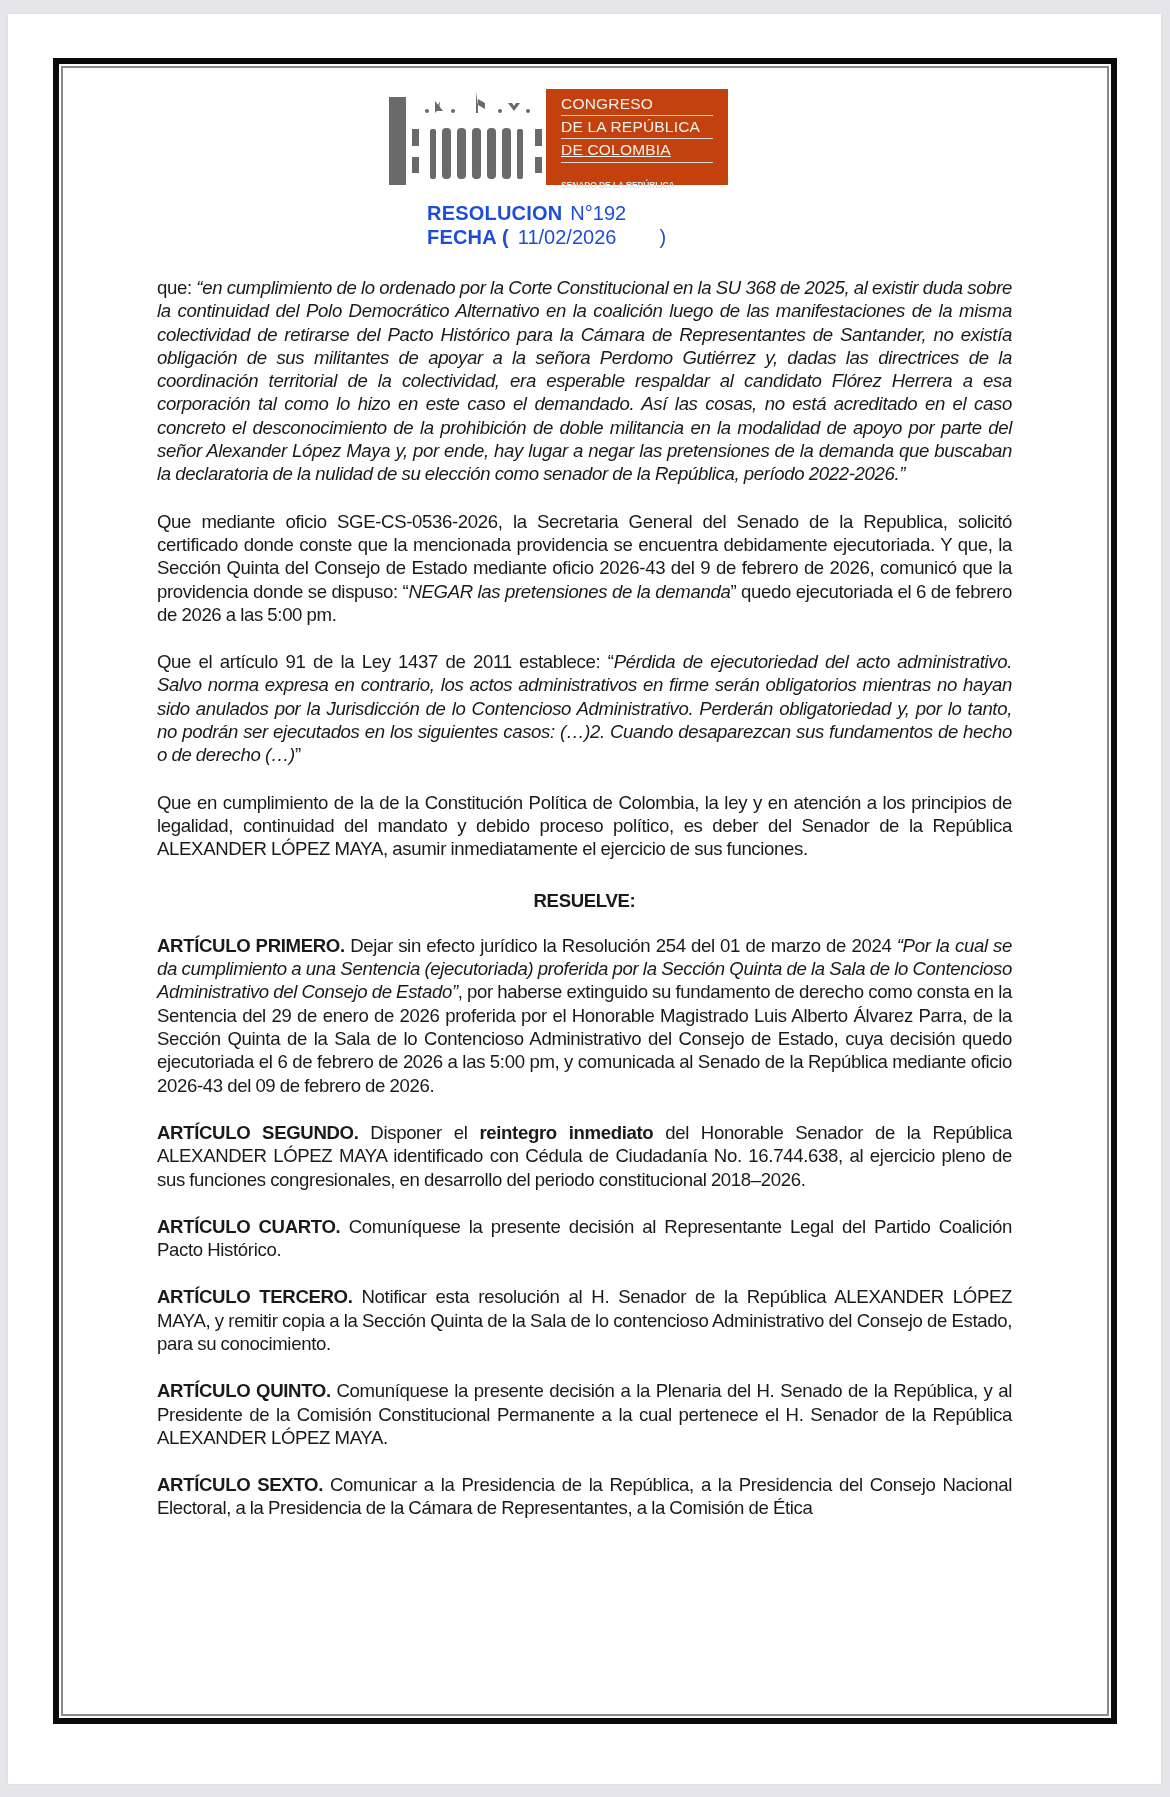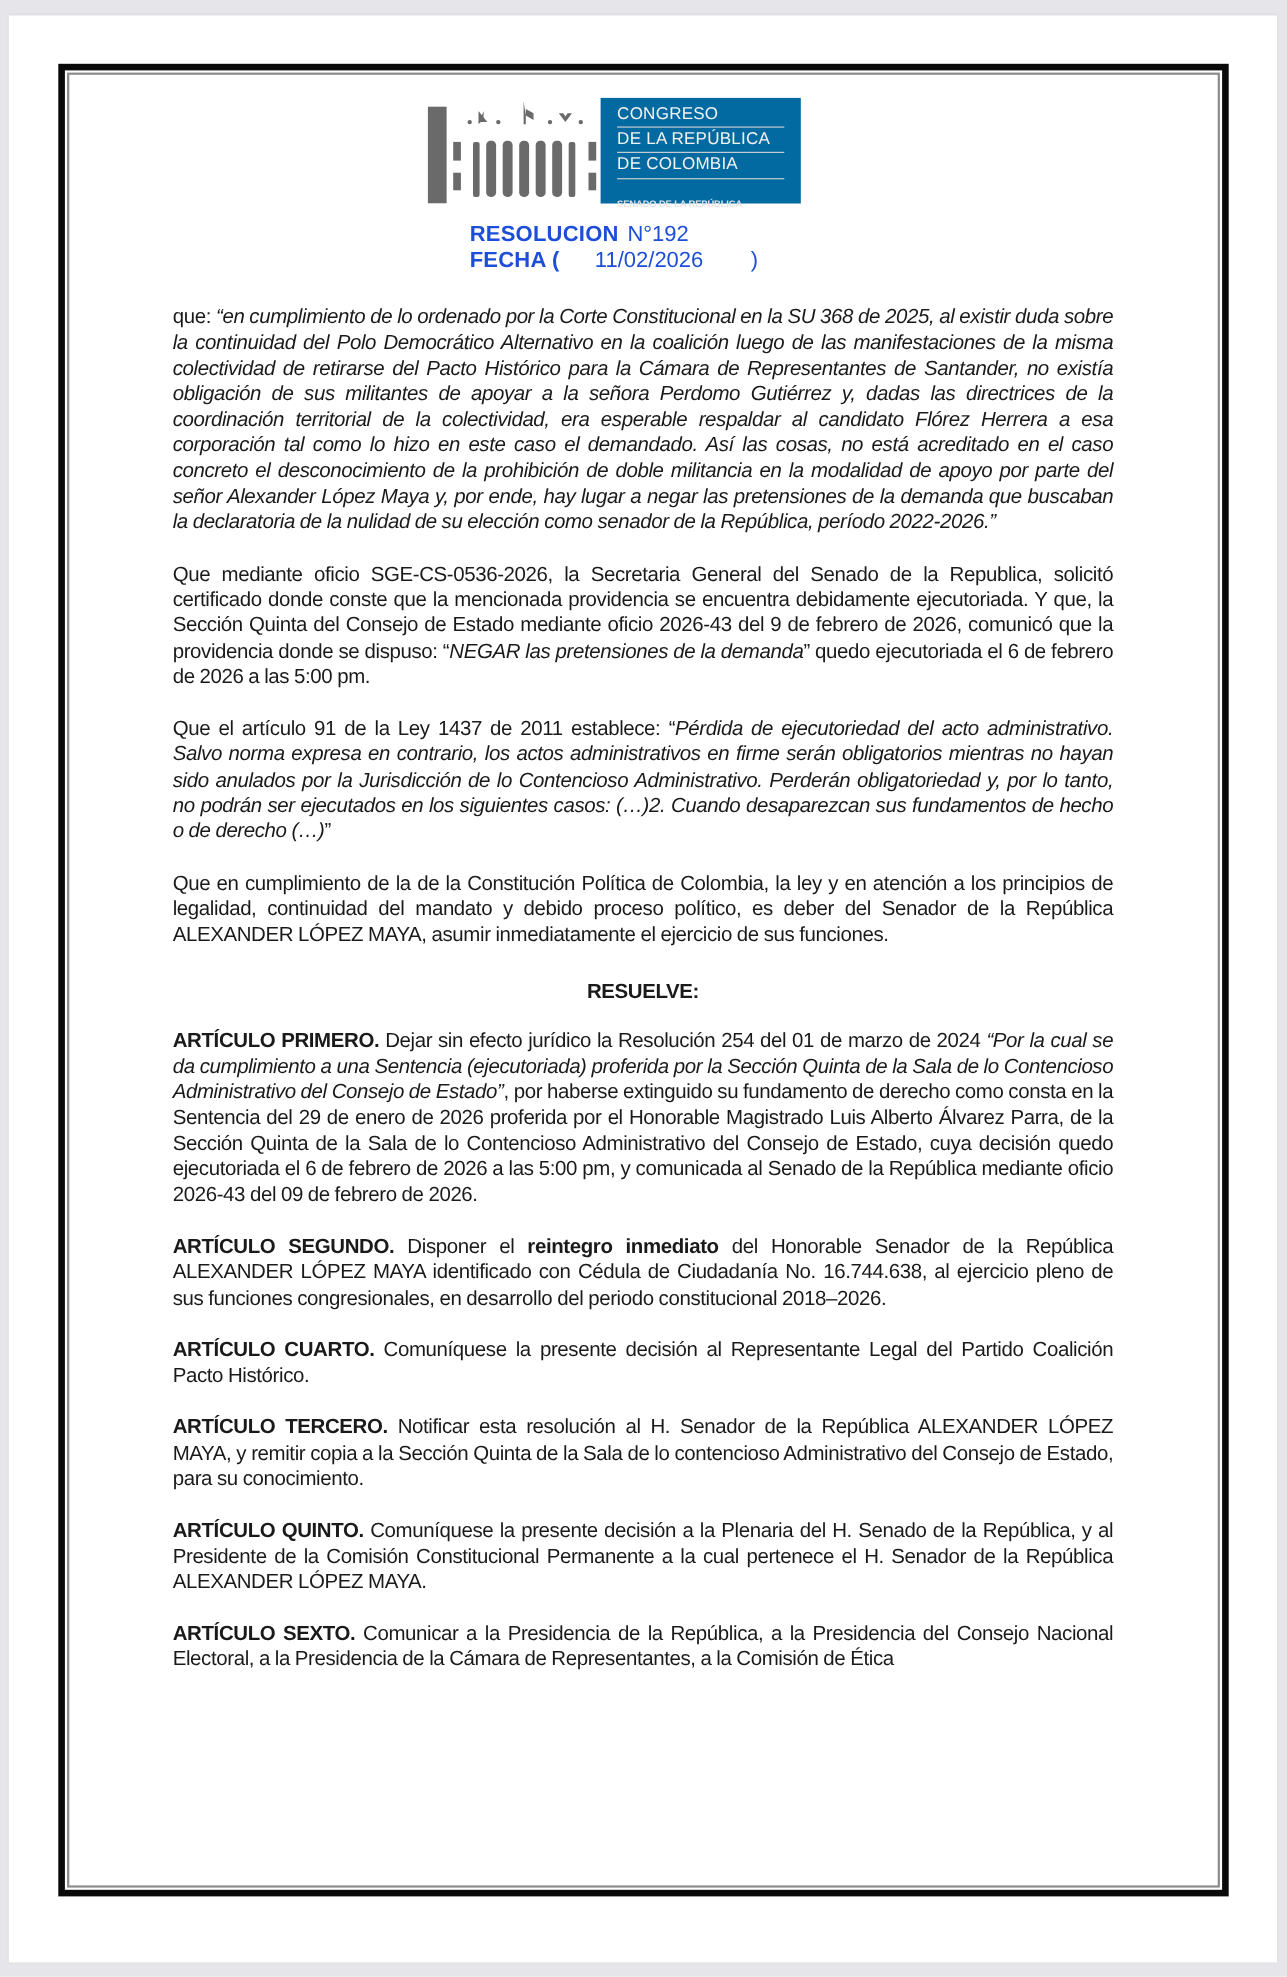--- a/index.html
+++ b/index.html
@@ -48,21 +48,21 @@
     width: 343px;
     height: 96px;
   }
   .logo svg { display: block; }
   .logo-box {
     position: absolute;
     left: 161px;
     top: 0;
     width: 182px;
     height: 96px;
-    background: #0369a1;
+    background: #c2410c;
     color: #f2f2f2;
   }
   .logo-line {
     position: absolute;
     left: 15px;
     font-size: 15.5px;
     letter-spacing: 0.2px;
     line-height: 18px;
     white-space: nowrap;
   }
@@ -89,21 +89,21 @@
     position: absolute;
     left: 427px;
     top: 201px;
     font-size: 20px;
     color: #1d4ed8;
     line-height: 24px;
   }
   .heading .row { white-space: nowrap; }
   .heading b { font-weight: bold; letter-spacing: 0.2px; }
   .heading .num { font-weight: normal; margin-left: 8px; }
-  .heading .fecha-date { display: inline-block; margin-left: 32px; font-weight: normal; }
+  .heading .fecha-date { display: inline-block; margin-left: 9px; font-weight: normal; }
   .heading .fecha-close { display: inline-block; margin-left: 43px; font-weight: normal; }
 
   
   .body-text {
     position: absolute;
     left: 157px;
     top: 276px;
     width: 855px;
     font-size: 18.6px;
     line-height: 23.3px;
@@ -162,21 +162,21 @@
       <circle cx="115" cy="22" r="2"></circle>
       <path d="M123 14 L129 22 L135 14 L131 14 L129 17 L127 14 Z"></path>
       <circle cx="143" cy="22" r="2"></circle>
     </g>
   </svg>
   <div class="logo-box">
     <div class="logo-line" style="top:6px;">CONGRESO</div>
     <div class="logo-rule" style="top:26px;"></div>
     <div class="logo-line" style="top:29px;">DE LA REPÚBLICA</div>
     <div class="logo-rule" style="top:49px;"></div>
-    <div class="logo-line" style="top:52px;">DE COLOMBIA</div>
+    <div class="logo-line" style="top:52px;text-decoration:underline;">DE COLOMBIA</div>
     <div class="logo-rule" style="top:73px;"></div>
     <div class="logo-sub">SENADO DE LA REPÚBLICA</div>
   </div>
 </div>
 
 <div class="heading">
   <div class="row">
     <b>RESOLUCION</b><span class="num">N°192</span>
   </div>
   <div class="row">

